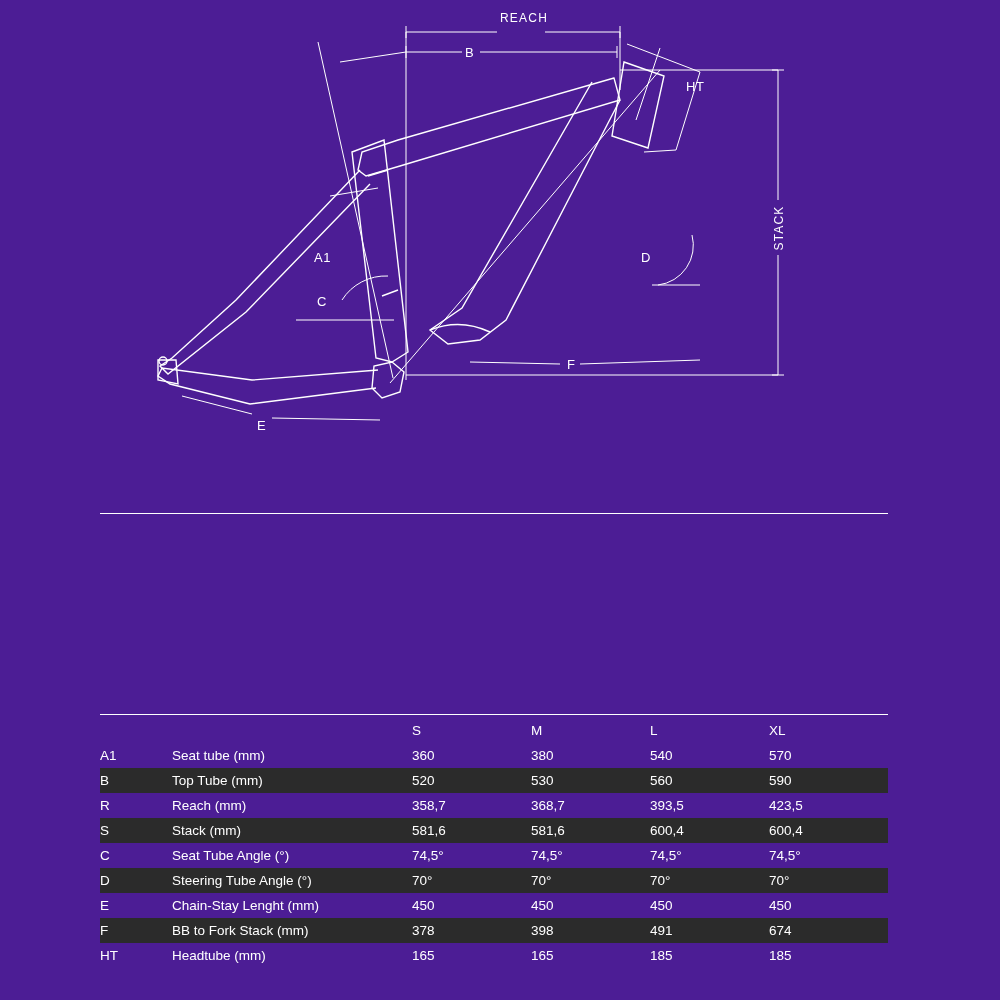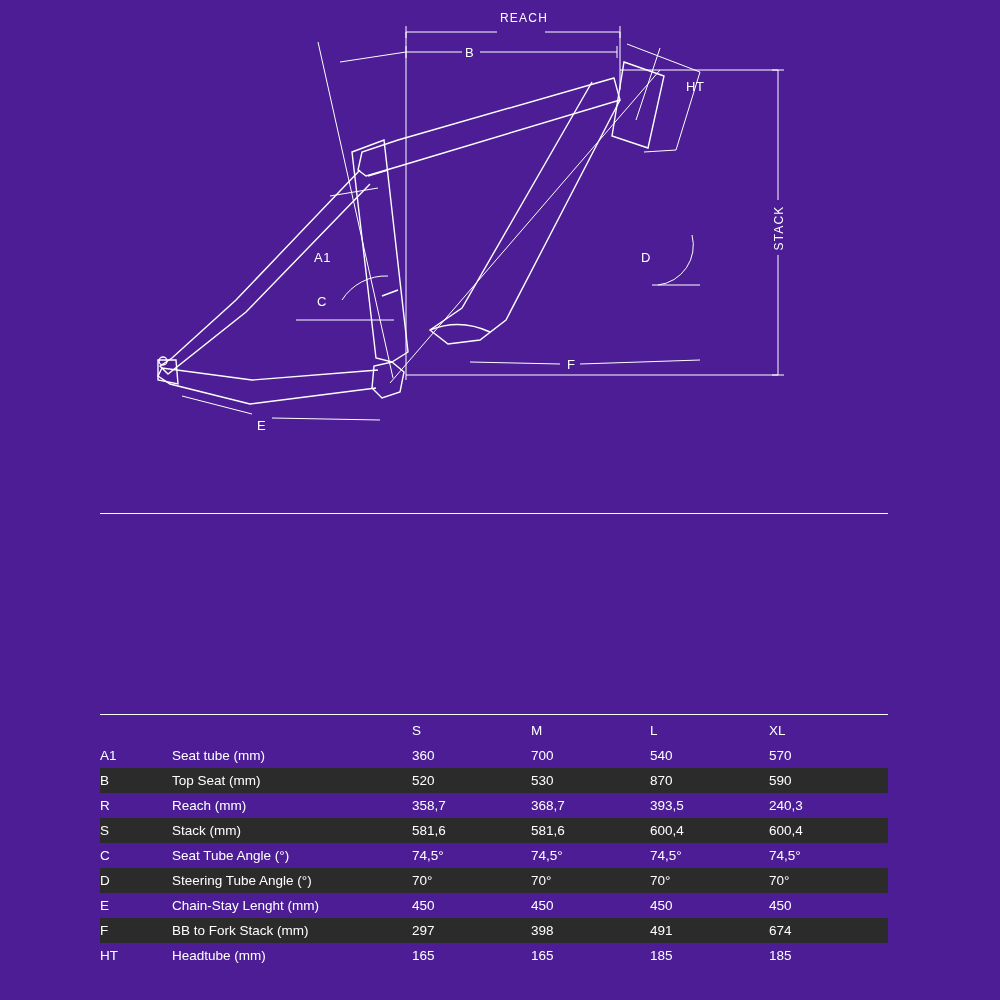--- a/index.html
+++ b/index.html
@@ -226,39 +226,39 @@
           <th>M</th>
           <th>L</th>
           <th>XL</th>
         </tr>
       </thead>
       <tbody>
         <tr>
           <td class="code-cell">A1</td>
           <td class="name-cell">Seat tube (mm)</td>
           <td class="val-cell">360</td>
-          <td class="val-cell">700</td>
+          <td class="val-cell">380</td>
           <td class="val-cell">540</td>
           <td class="val-cell">570</td>
         </tr>
         <tr class="alt">
           <td class="code-cell">B</td>
-          <td class="name-cell">Top Seat (mm)</td>
+          <td class="name-cell">Top Tube (mm)</td>
           <td class="val-cell">520</td>
           <td class="val-cell">530</td>
-          <td class="val-cell">870</td>
+          <td class="val-cell">560</td>
           <td class="val-cell">590</td>
         </tr>
         <tr>
           <td class="code-cell">R</td>
           <td class="name-cell">Reach (mm)</td>
           <td class="val-cell">358,7</td>
           <td class="val-cell">368,7</td>
           <td class="val-cell">393,5</td>
-          <td class="val-cell">240,3</td>
+          <td class="val-cell">423,5</td>
         </tr>
         <tr class="alt">
           <td class="code-cell">S</td>
           <td class="name-cell">Stack (mm)</td>
           <td class="val-cell">581,6</td>
           <td class="val-cell">581,6</td>
           <td class="val-cell">600,4</td>
           <td class="val-cell">600,4</td>
         </tr>
         <tr>
@@ -281,21 +281,21 @@
           <td class="code-cell">E</td>
           <td class="name-cell">Chain-Stay Lenght (mm)</td>
           <td class="val-cell">450</td>
           <td class="val-cell">450</td>
           <td class="val-cell">450</td>
           <td class="val-cell">450</td>
         </tr>
         <tr class="alt">
           <td class="code-cell">F</td>
           <td class="name-cell">BB to Fork Stack (mm)</td>
-          <td class="val-cell">297</td>
+          <td class="val-cell">378</td>
           <td class="val-cell">398</td>
           <td class="val-cell">491</td>
           <td class="val-cell">674</td>
         </tr>
         <tr>
           <td class="code-cell">HT</td>
           <td class="name-cell">Headtube (mm)</td>
           <td class="val-cell">165</td>
           <td class="val-cell">165</td>
           <td class="val-cell">185</td>

